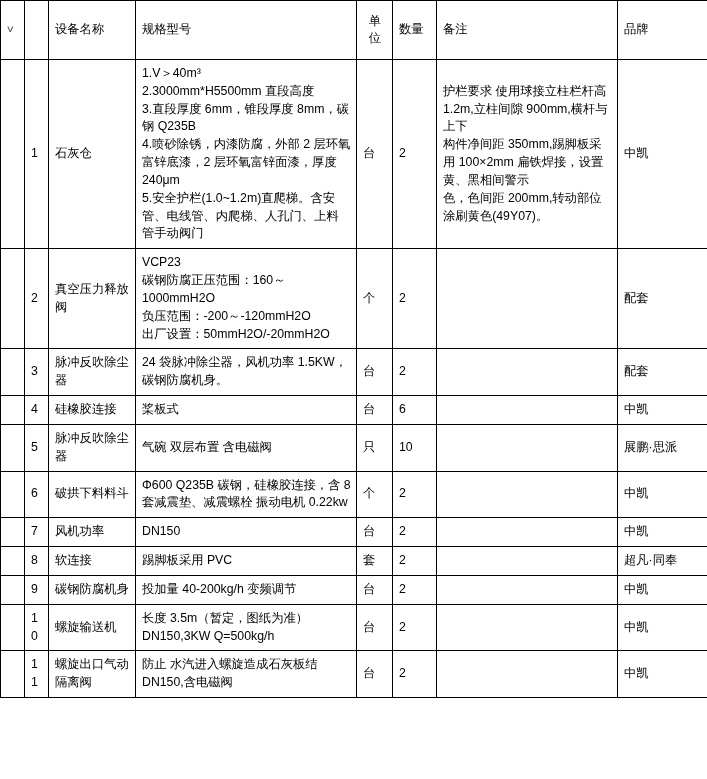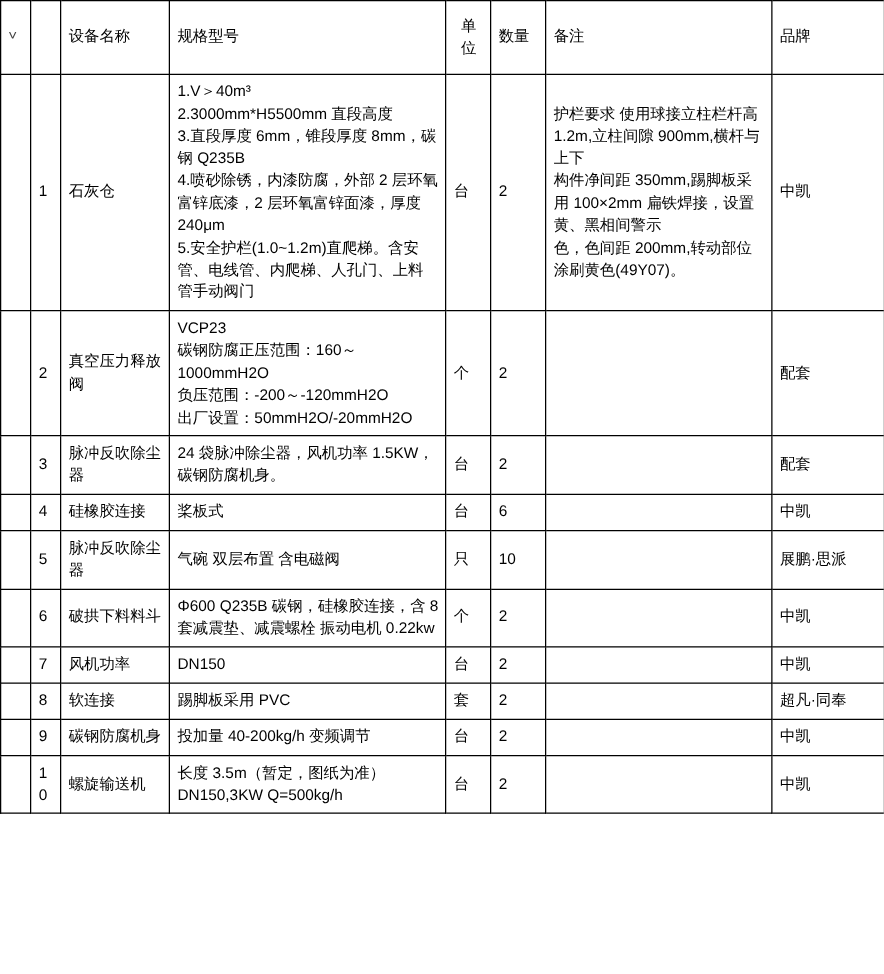--- a/index.html
+++ b/index.html
@@ -227,15 +227,25 @@
         <td class="gutter-cell"></td>
         <td class="cell-no">10</td>
         <td class="cell-name">螺旋输送机</td>
         <td class="cell-spec pre">长度 3.5m（暂定，图纸为准） DN150,3KW Q=500kg/h</td>
         <td class="cell-unit">台</td>
         <td class="cell-qty">2</td>
         <td class="cell-note pre"></td>
         <td class="cell-brand">中凯</td>
       </tr>
 
+      <tr>
+        <td class="gutter-cell"></td>
+        <td class="cell-no">11</td>
+        <td class="cell-name">螺旋出口气动隔离阀</td>
+        <td class="cell-spec pre">防止 水汽进入螺旋造成石灰板结 DN150,含电磁阀</td>
+        <td class="cell-unit">台</td>
+        <td class="cell-qty">2</td>
+        <td class="cell-note pre"></td>
+        <td class="cell-brand">中凯</td>
+      </tr>
     </tbody>
   </table>
 </div>
 
 </body></html>

